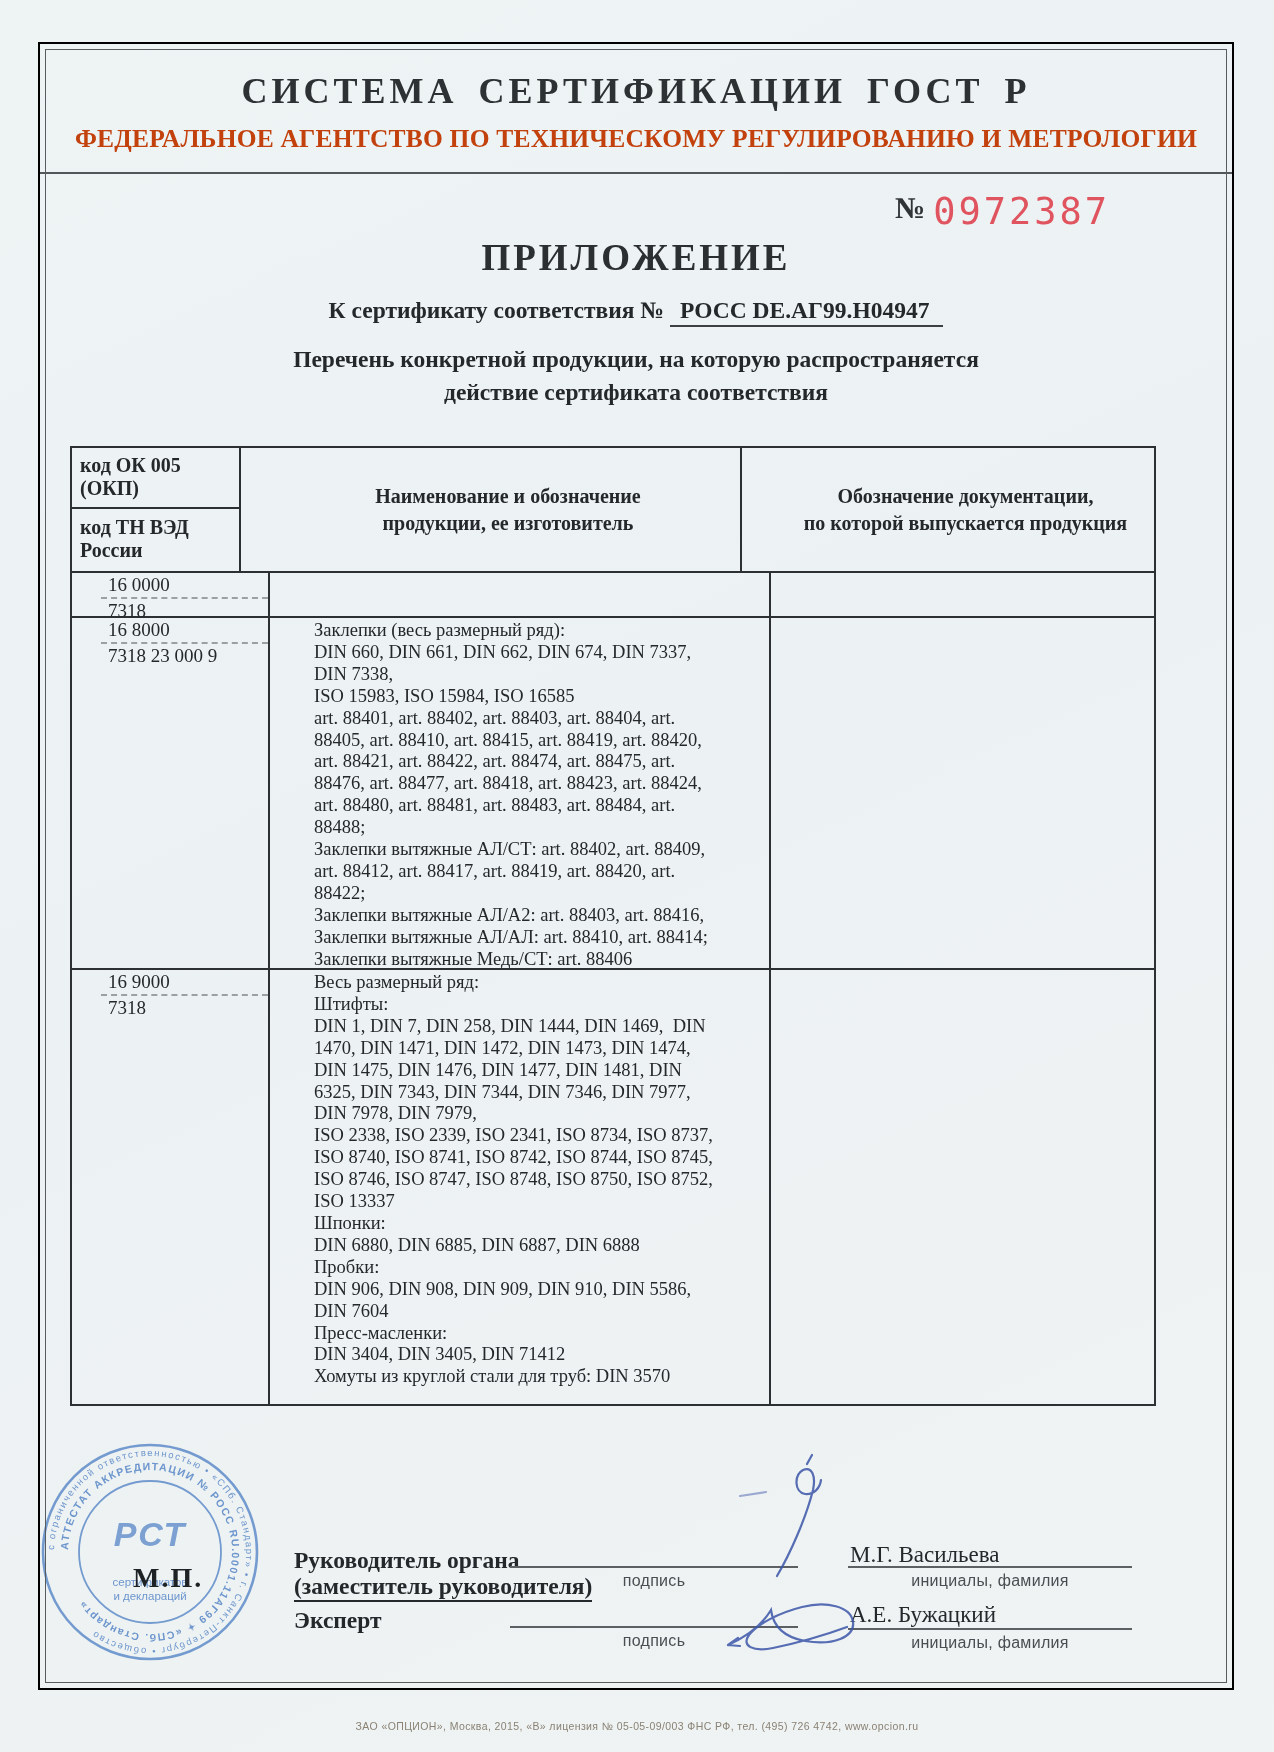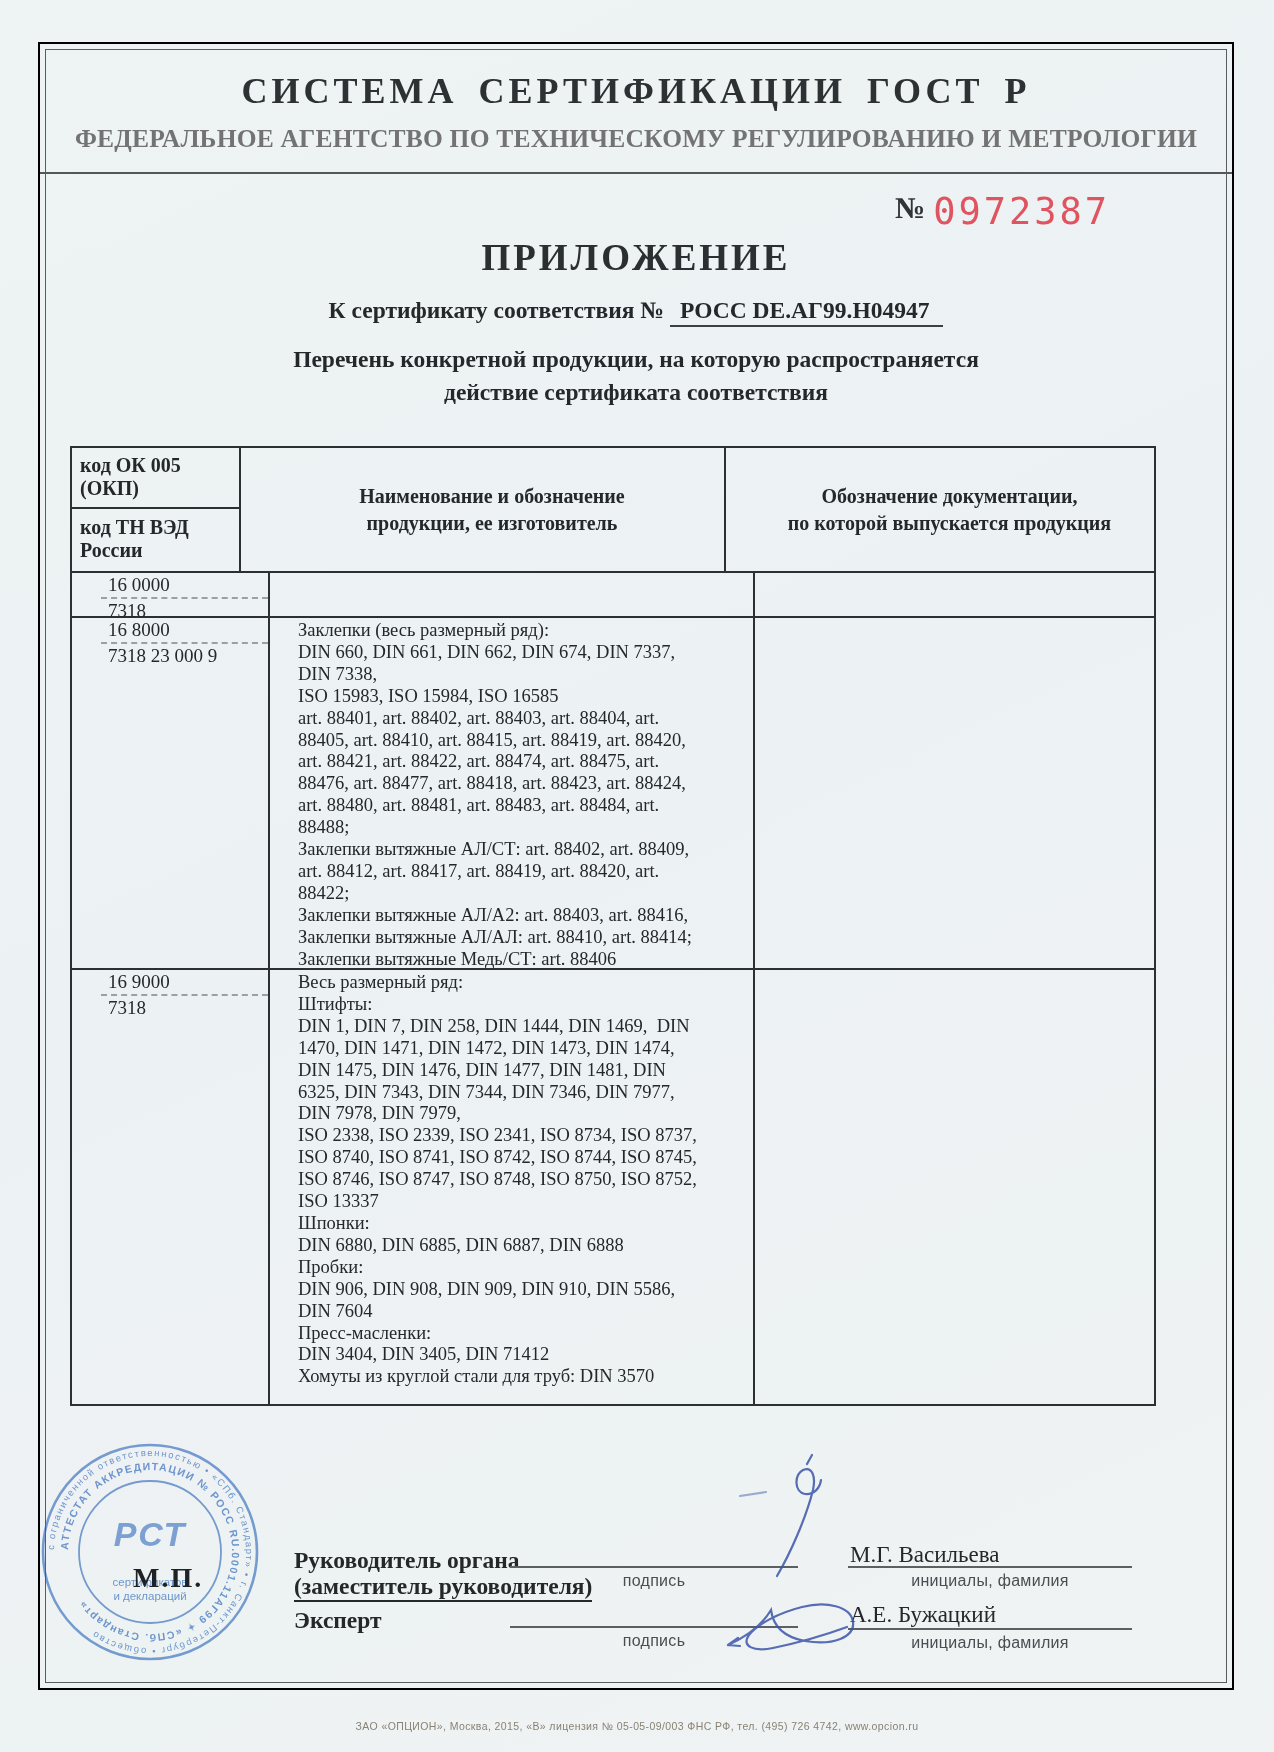--- a/index.html
+++ b/index.html
@@ -17,21 +17,21 @@
   .frame::after {
     content:""; position:absolute; inset:5px;
     border:1.5px solid #585c5f; pointer-events:none;
   }
   .sys-title {
     position:absolute; top:26px; left:0; width:100%; text-align:center;
     font-size:36px; font-weight:700; letter-spacing:4px; word-spacing:8px; color:#2d3134;
   }
   .agency {
     position:absolute; top:80px; left:0; width:100%; text-align:center;
-    font-size:25.5px; font-weight:700; letter-spacing:0.2px; color:#737373;
+    font-size:25.5px; font-weight:700; letter-spacing:0.2px; color:#c2410c;
   }
   .header-rule { position:absolute; top:128px; left:0; width:100%; border-top:2.5px solid #53575a; }
   .doc-number { position:absolute; left:855px; top:146px; white-space:nowrap; }
   .num-label { font-size:30px; font-weight:600; color:#303437; vertical-align:6px; }
   .num-value {
     font-family:"DejaVu Sans Mono",monospace; font-size:37px; letter-spacing:3px;
     color:#e0545f; margin-left:8px;
   }
   .doc-title {
     position:absolute; top:192px; left:0; width:100%; text-align:center;
@@ -41,39 +41,39 @@
     position:absolute; top:253px; left:0; width:100%; text-align:center;
     font-size:23.5px; font-weight:600;
   }
   .cert-num { border-bottom:2px solid #3c4042; padding:0 14px 2px 10px; margin-left:6px; }
   .subtitle {
     position:absolute; top:299px; left:0; width:100%; text-align:center;
     font-size:23.5px; font-weight:700; line-height:33px;
   }
   
   .cert-table { position:absolute; left:30px; top:402px; width:1086px; border:2px solid #2d3032; }
-  .t-row { display:flex;gap:19px; }
+  .t-row { display:flex; }
   .t-row + .t-row { border-top:2px solid #2d3032;padding-left:29px; }
   .c1 { width:169px; flex:none; border-right:2px solid #2d3032; }
   .c2 { width:466px; flex:none; border-right:2px solid #2d3032; }
   .c3 { flex:1; }
   .t-head { height:123px; }
   .c1-top,.c1-bot { height:60.5px; display:flex; align-items:center; padding-left:8px;
     font-size:20px; font-weight:700; }
   .c1-top { border-bottom:2px solid #2d3032; }
   .hcell { display:flex; align-items:center; justify-content:center; text-align:center;
     font-size:20px; font-weight:700; line-height:27px; }
   .row-0 { height:45px; }
   .row-1 { height:352px; }
   .row-2 { height:436px;justify-content:center; }
   .code-top { min-height:22px; padding:1px 6px 1px 7px; font-size:19px;
     border-bottom:2px dashed #9aa0a4; }
   .code-bot { padding:1px 6px 1px 7px; font-size:19px; }
   .body { font-size:18.5px; line-height:21.9px; padding:2px 2px 0 9px; overflow:hidden; }
-  .ml { white-space:pre; }
+  .ml { white-space:pre;margin-left:35px; }
   
   .stamp { position:absolute; left:-20px; top:1380px; width:260px; height:270px; }
   .mp-label { position:absolute; left:93px; top:1518px; font-size:28px; font-weight:700;
     color:#1e2225; letter-spacing:2px; }
   .role { position:absolute; font-size:23.5px; font-weight:700; white-space:nowrap; }
   .role-sub { border-bottom:2.5px solid #26292c; padding-bottom:1px; }
   .sig-rule { position:absolute; height:22px; border-bottom:2px solid #5c6063; }
   .caption { position:absolute; font-family:"Liberation Sans",sans-serif; font-size:16px;
     color:#4a4e52; letter-spacing:0.3px; text-align:center; }
   .sig-name { position:absolute; font-size:23px; white-space:nowrap; }

